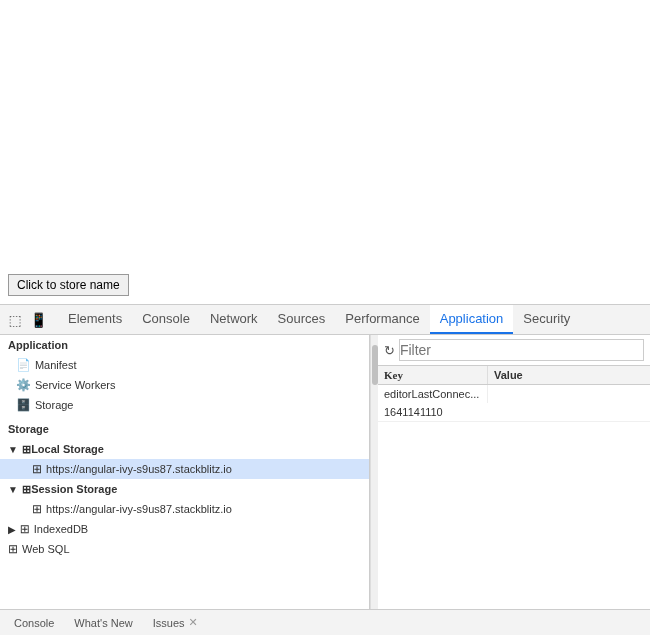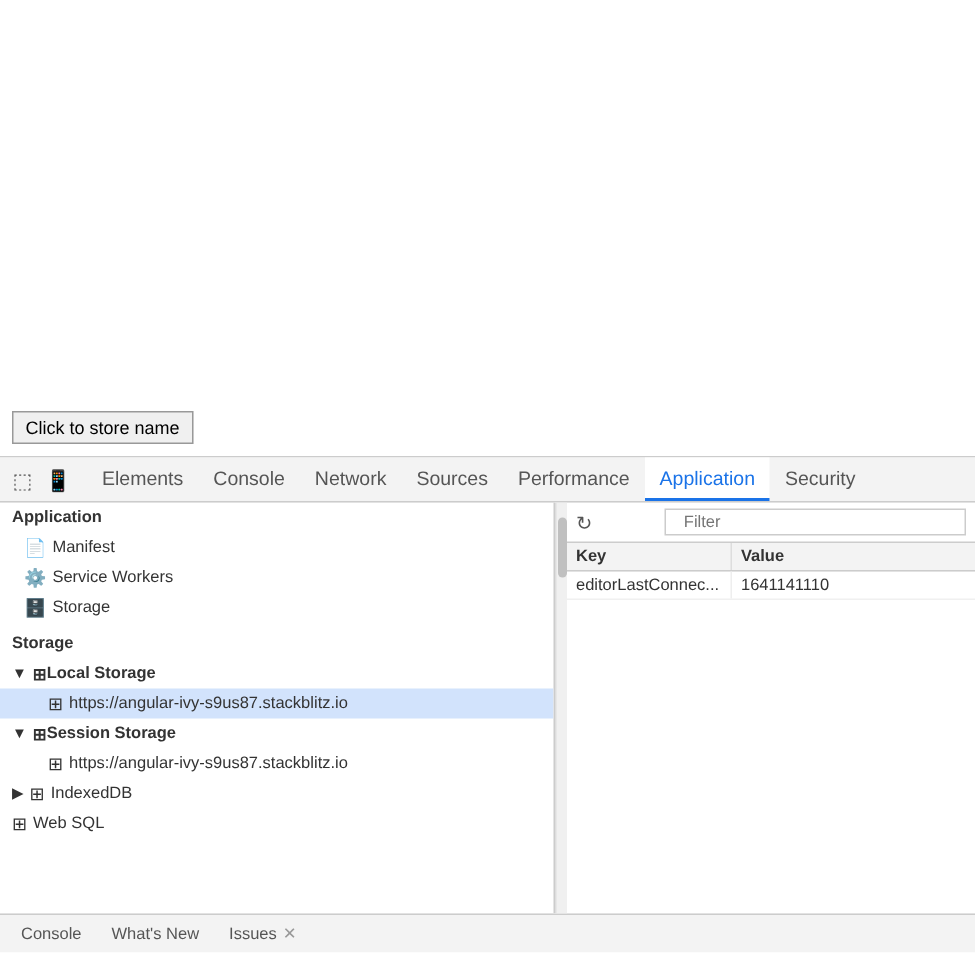--- a/index.html
+++ b/index.html
@@ -170,53 +170,54 @@
     .refresh-btn {
       background: none;
       border: none;
       cursor: pointer;
       font-size: 13px;
       color: #555;
     }
 
     .filter-input {
       border: 1px solid #ccc;
-      padding: 2px 12px;
-      font-size: 11px;
+      padding: 2px 0;
+      font-size: 14px;
       flex: 1;
       outline: none;
-      margin-left: 44px;
     }
 
     .table-header {
       display: flex;
       background: #f3f3f3;
       border-bottom: 1px solid #ccc;
       font-size: 11px;
       font-weight: bold;
       color: #333;
     }
 
     .col-key {
       width: 110px;
       padding: 3px 6px;
       border-right: 1px solid #ddd;
       flex-shrink: 0;
+      font-family: Liberation Serif, serif;
     }
 
     .col-value {
       flex: 1;
       padding: 3px 6px;
     }
 
     .table-row {
       display: flex;
       border-bottom: 1px solid #f0f0f0;
       font-size: 11px;
       color: #333;
+      flex-direction: column;
     }
 
     .cell-key {
       width: 110px;
       padding: 3px 6px;
       border-right: 1px solid #eee;
       flex-shrink: 0;
       overflow: hidden;
       text-overflow: ellipsis;
       white-space: nowrap;

